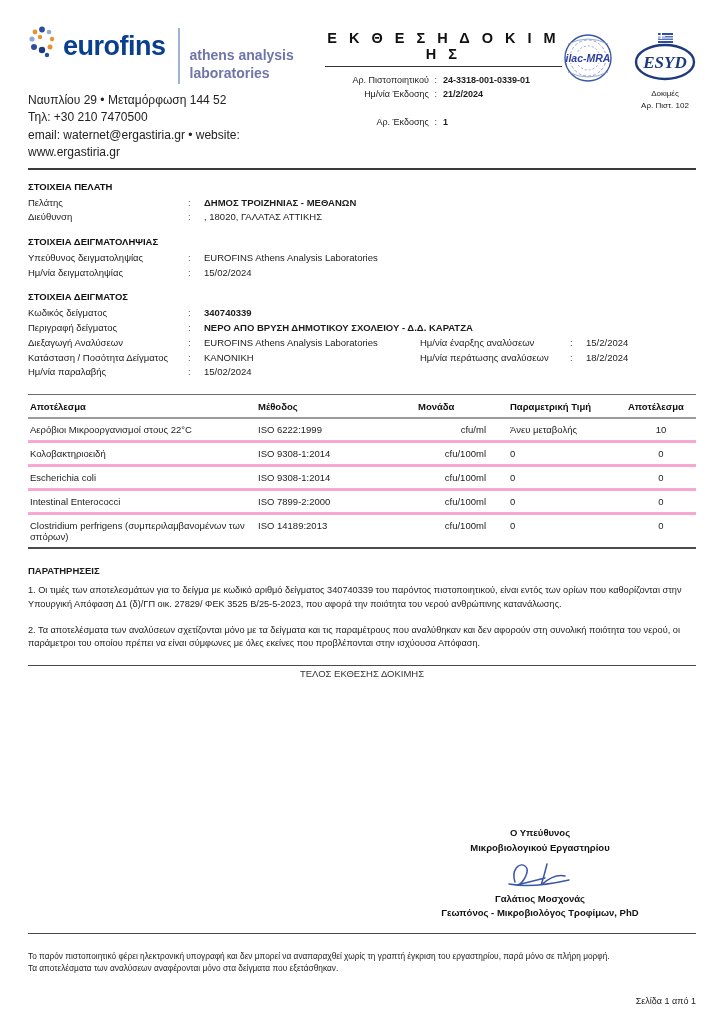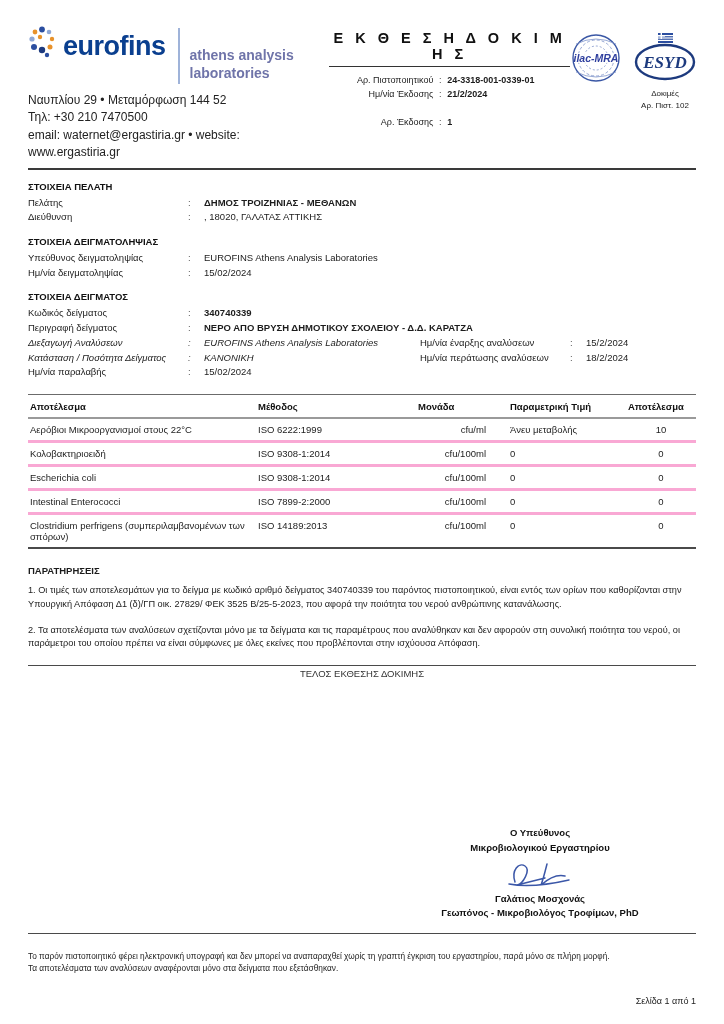--- a/index.html
+++ b/index.html
@@ -20,34 +20,34 @@
   .address { font-size:12px; color:#222; margin-top:8px; line-height:1.45; }
   .header-center { width:246px; padding-top:4px; }
   .report-title { font-size:14.5px; font-weight:bold; letter-spacing:4px; text-align:center; color:#111; }
   .title-rule { border:0; border-top:1.5px solid #333; margin:4px 0 6px 0; }
   .meta-row { display:flex; font-size:9px; line-height:1.6; }
   .meta-label { width:104px; text-align:right; }
   .meta-colon { width:14px; text-align:center; color:#444; }
   .meta-colon::before { content:":"; }
   .meta-value { font-weight:bold; }
   .meta-gap { height:13px; }
-  .header-right { flex:1; display:flex; justify-content:center; gap:12px; padding-top:6px; }
+  .header-right { flex:1; display:flex; justify-content:center; gap:20px; padding-top:6px; }
   .esyd-col { display:flex; flex-direction:column; align-items:center; }
   .accr-text { font-size:8px; line-height:1.5; text-align:center; color:#222; margin-top:2px; }
   
   .rule-thick { border:0; border-top:2.2px solid #3a3a3a; margin-top:6px; }
   
   .section-title { font-weight:bold; font-size:9.5px; margin:11px 0 4px 0; color:#111; }
   .kv-row { display:flex; font-size:9.5px; line-height:1.55; }
   .kv-label { width:160px; flex:none; }
   .kv-colon { width:16px; flex:none; color:#555; }
   .kv-colon::before { content:":"; }
   .kv-value { flex:1; }
   .kv-value.b { font-weight:bold; }
-  .kv-left { display:flex; width:392px; flex:none;font-style:italic; }
+  .kv-left { display:flex; width:392px; flex:none; }
   .kv-left .kv-value { width:204px; flex:none; }
   .kv-right { display:flex; flex:1; }
   .kv-right .kv-label { width:150px; }
   
   .results-table { width:100%; border-collapse:collapse; margin-top:14px;
     border-top:1px solid #6b6b6b; border-bottom:2px solid #4a4a4a; }
   .results-table th { font-size:9.5px; font-weight:bold; padding:6px 2px 5px 2px;
     border-bottom:2px solid #9a9a9a; text-align:left; color:#111; }
   .results-table td { font-size:9.5px; padding:5px 2px; border-bottom:3px solid #f9a8d4; vertical-align:top; }
   .results-table tr:last-child td { border-bottom:none; }

